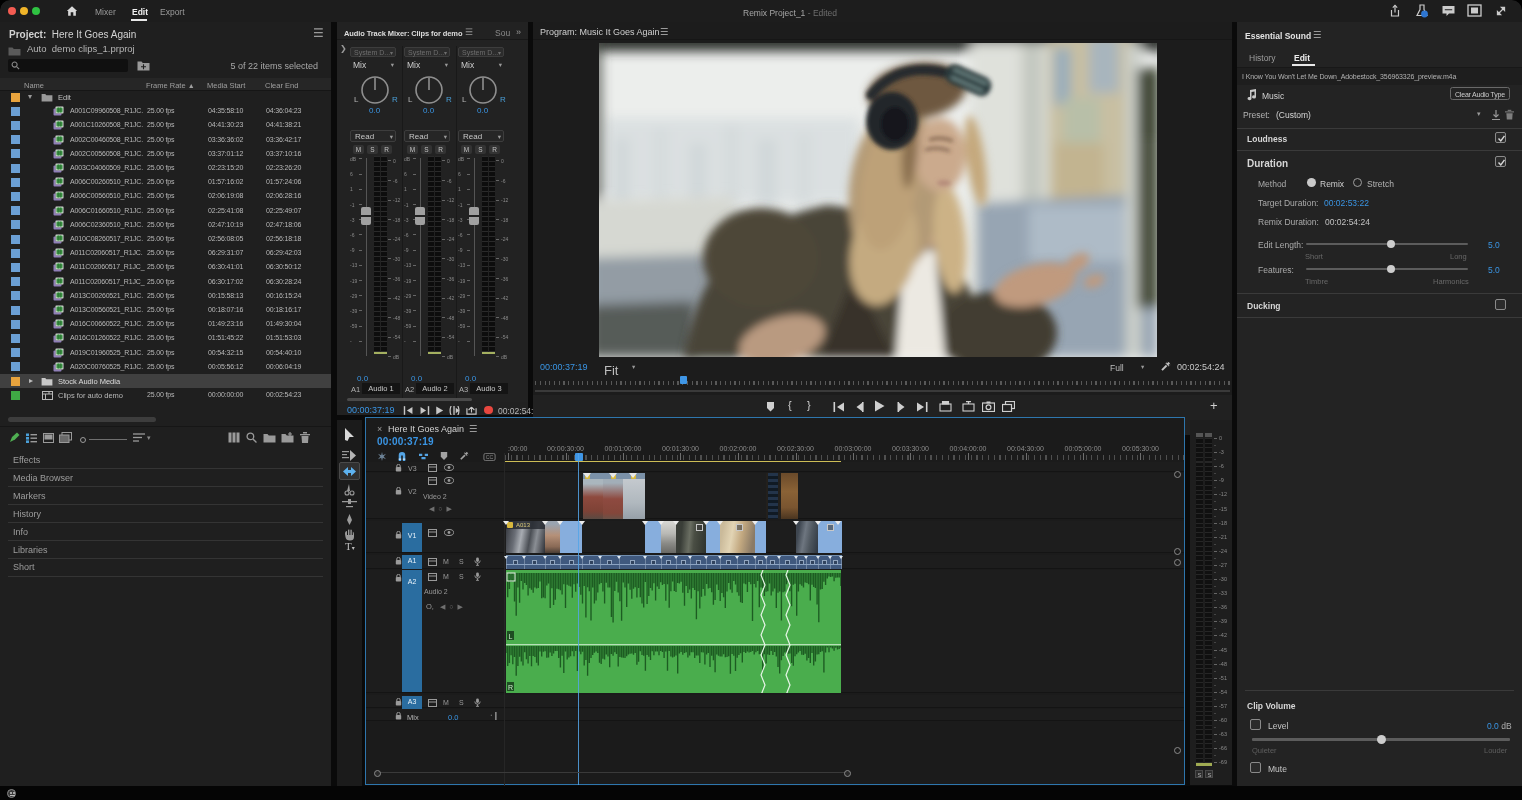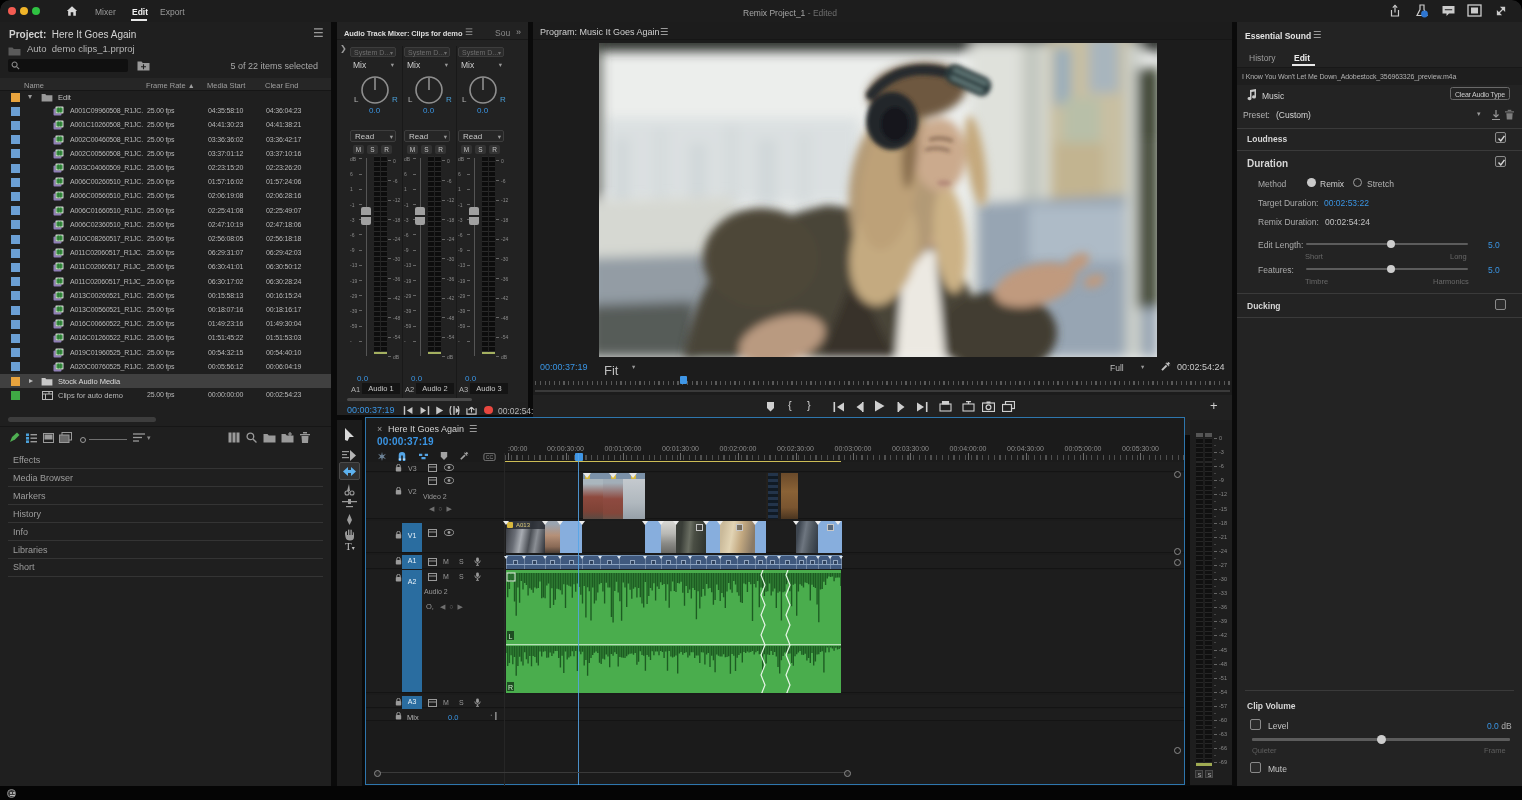--- a/index.html
+++ b/index.html
@@ -939,21 +939,21 @@
  <div class="abs" style="left:258px;top:277px;width:11px;height:11px;background:#2b2b2b;border:1px solid #8a8a8a;border-radius:2px;"></div>
  <div class="abs" style="left:0;top:295px;width:285px;height:1px;background:#3a3a3a;"></div>
  <div class="abs" style="left:8px;top:668px;width:269px;height:1px;background:#3a3a3a;"></div>
  <div class="t" style="left:10px;top:679px;font-size:8.5px;color:#d6d6d6;font-weight:bold;">Clip Volume</div>
  <div class="abs" style="left:13px;top:697px;width:11px;height:11px;background:#2b2b2b;border:1px solid #8a8a8a;border-radius:2px;"></div>
  <div class="t" style="left:31px;top:699px;font-size:8.5px;color:#c6c6c6;">Level</div>
  <div class="t" style="left:250px;top:699px;font-size:8.5px;color:#3a95e4;">0.0 <span style="color:#b0b0b0;">dB</span></div>
  <div class="abs" style="left:15px;top:716px;width:258px;height:2.5px;background:#5c5c5c;border-radius:1px;"></div>
  <div class="abs" style="left:140px;top:712.5px;width:9px;height:9px;border-radius:50%;background:#cdcdcd;"></div>
  <div class="t" style="left:15px;top:724px;font-size:7.5px;color:#5f5f5f;">Quieter</div>
- <div class="t" style="left:247px;top:724px;font-size:7.5px;color:#5f5f5f;">Frame</div>
+ <div class="t" style="left:247px;top:724px;font-size:7.5px;color:#5f5f5f;">Louder</div>
  <div class="abs" style="left:13px;top:740px;width:11px;height:11px;background:#2b2b2b;border:1px solid #8a8a8a;border-radius:2px;"></div>
  <div class="t" style="left:31px;top:742px;font-size:8.5px;color:#c6c6c6;">Mute</div>
 </div>
 
 <div class="abs" style="left:337px;top:420px;width:25px;height:366px;background:#1b1b1b;">
  <svg class="abs" style="left:7px;top:8px;" width="11" height="13" viewBox="0 0 11 13">
         <path d="M1 0 L10 9 L5.5 9 L3.5 13 L1 12 Z" fill="#d8d8d8"></path>
       </svg>
  <svg class="abs" style="left:5px;top:30px;" width="14" height="12" viewBox="0 0 14 12" fill="#9a9a9a">
         <rect x="0" y="1" width="7" height="1.2"></rect>

